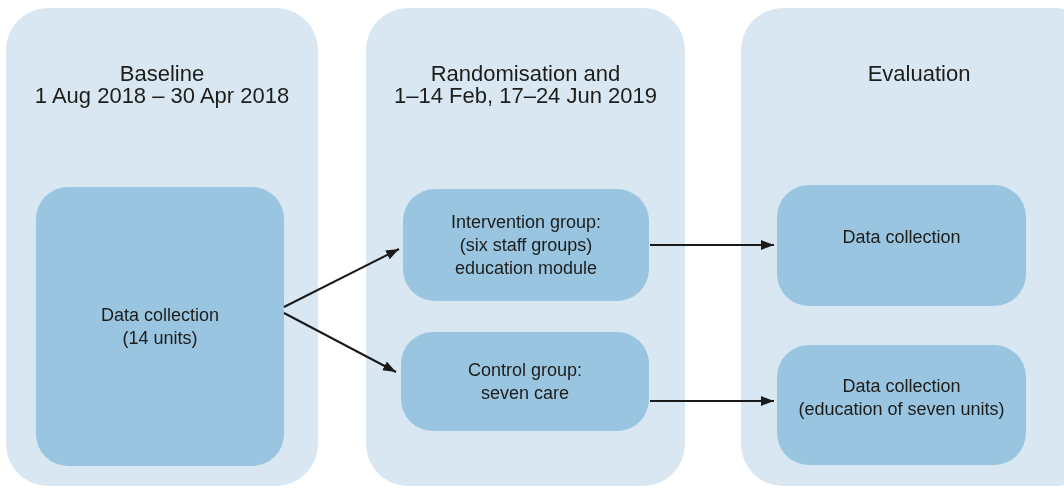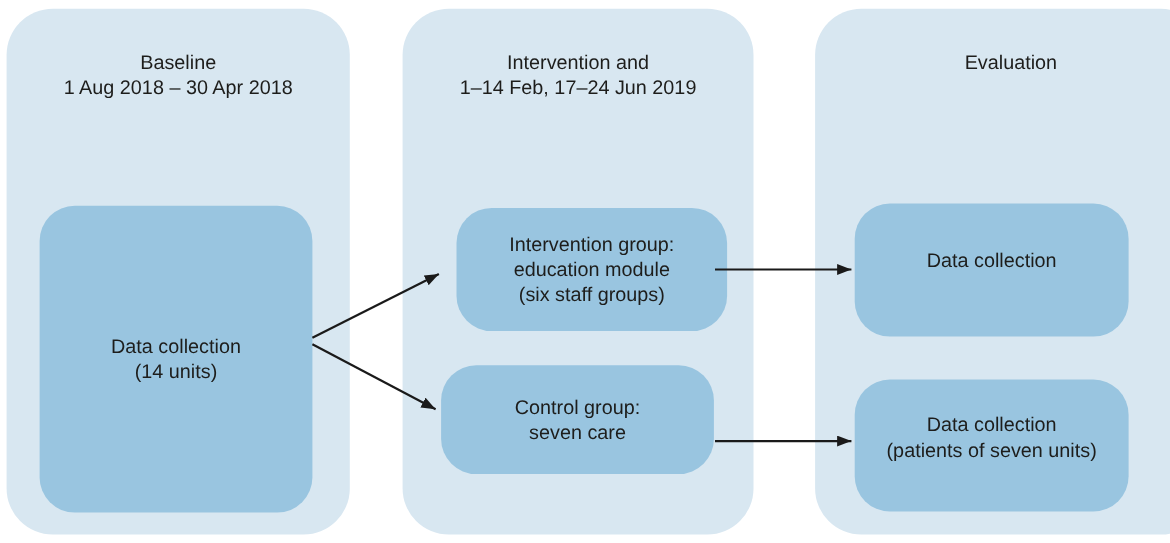--- a/index.html
+++ b/index.html
@@ -14,83 +14,83 @@
   body{font-family:"Liberation Sans","DejaVu Sans",sans-serif;color:var(--text);}
   .canvas{position:relative;width:1064px;height:494px;background:var(--page-bg);}
   .phase-col{
     position:absolute;top:8px;height:478px;
     background:var(--column-bg);border-radius:42px;
   }
   .col-baseline{left:6px;width:312px;}
   .col-randomisation{left:366px;width:319px;}
   .col-evaluation{left:741px;width:356px;}
   .col-header{
-    position:absolute;top:38px;left:0;width:100%;
-    text-align:center;font-size:18px;line-height:22px;
+    position:absolute;top:55px;left:0;width:100%;
+    text-align:center;font-size:22px;line-height:22px;
   }
   .inner-box{
     position:absolute;background:var(--box-bg);border-radius:32px;
     display:flex;flex-direction:column;align-items:center;justify-content:center;
     text-align:center;font-size:18px;line-height:23px;
   }
   .box-baseline{left:36px;top:187px;width:248px;height:279px;}
-  .box-intervention{left:403px;top:189px;width:246px;height:112px;margin-left:12px;}
+  .box-intervention{left:403px;top:189px;width:246px;height:112px;}
   .box-control{left:401px;top:332px;width:248px;height:99px;}
   .box-eval-six{left:777px;top:185px;width:249px;height:121px;padding-bottom:16px;}
   .box-eval-seven{left:777px;top:345px;width:249px;height:120px;padding-bottom:14px;}
   .arrow-layer{position:absolute;left:0;top:0;width:1064px;height:494px;pointer-events:none;}
 </style>
 </head>
 <body>
 
 <div class="canvas">
 
   <div class="phase-col col-baseline">
     <div class="col-header">
       <div>Baseline</div>
       <div>1 Aug 2018 – 30 Apr 2018</div>
     </div>
   </div>
 
   <div class="phase-col col-randomisation">
     <div class="col-header">
-      <div>Intervention and</div>
+      <div>Randomisation and</div>
       <div>1–14 Feb, 17–24 Jun 2019</div>
     </div>
   </div>
 
   <div class="phase-col col-evaluation">
     <div class="col-header">
       <div>Evaluation</div>
     </div>
   </div>
 
   <div class="inner-box box-baseline">
     <div>Data collection</div>
     <div>(14 units)</div>
   </div>
 
   <div class="inner-box box-intervention">
     <div>Intervention group:</div>
+    <div>(six staff groups)</div>
     <div>education module</div>
-    <div>(six staff groups)</div>
   </div>
 
   <div class="inner-box box-control">
     <div>Control group:</div>
     <div>seven care</div>
   </div>
 
   <div class="inner-box box-eval-six">
     <div>Data collection</div>
   </div>
 
   <div class="inner-box box-eval-seven">
     <div>Data collection</div>
-    <div>(patients of seven units)</div>
+    <div>(education of seven units)</div>
   </div>
 
   <svg class="arrow-layer" width="1064" height="494" viewBox="0 0 1064 494">
     <defs>
       <marker id="ah" markerUnits="userSpaceOnUse" markerWidth="15" markerHeight="12" refX="13" refY="5" orient="auto">
         <path d="M0,0 L13,5 L0,10 Z" fill="var(--arrow)"></path>
       </marker>
     </defs>
     <g stroke="var(--arrow)" stroke-width="2" fill="none">
       <line x1="284" y1="307" x2="399" y2="249" marker-end="url(#ah)"></line>

